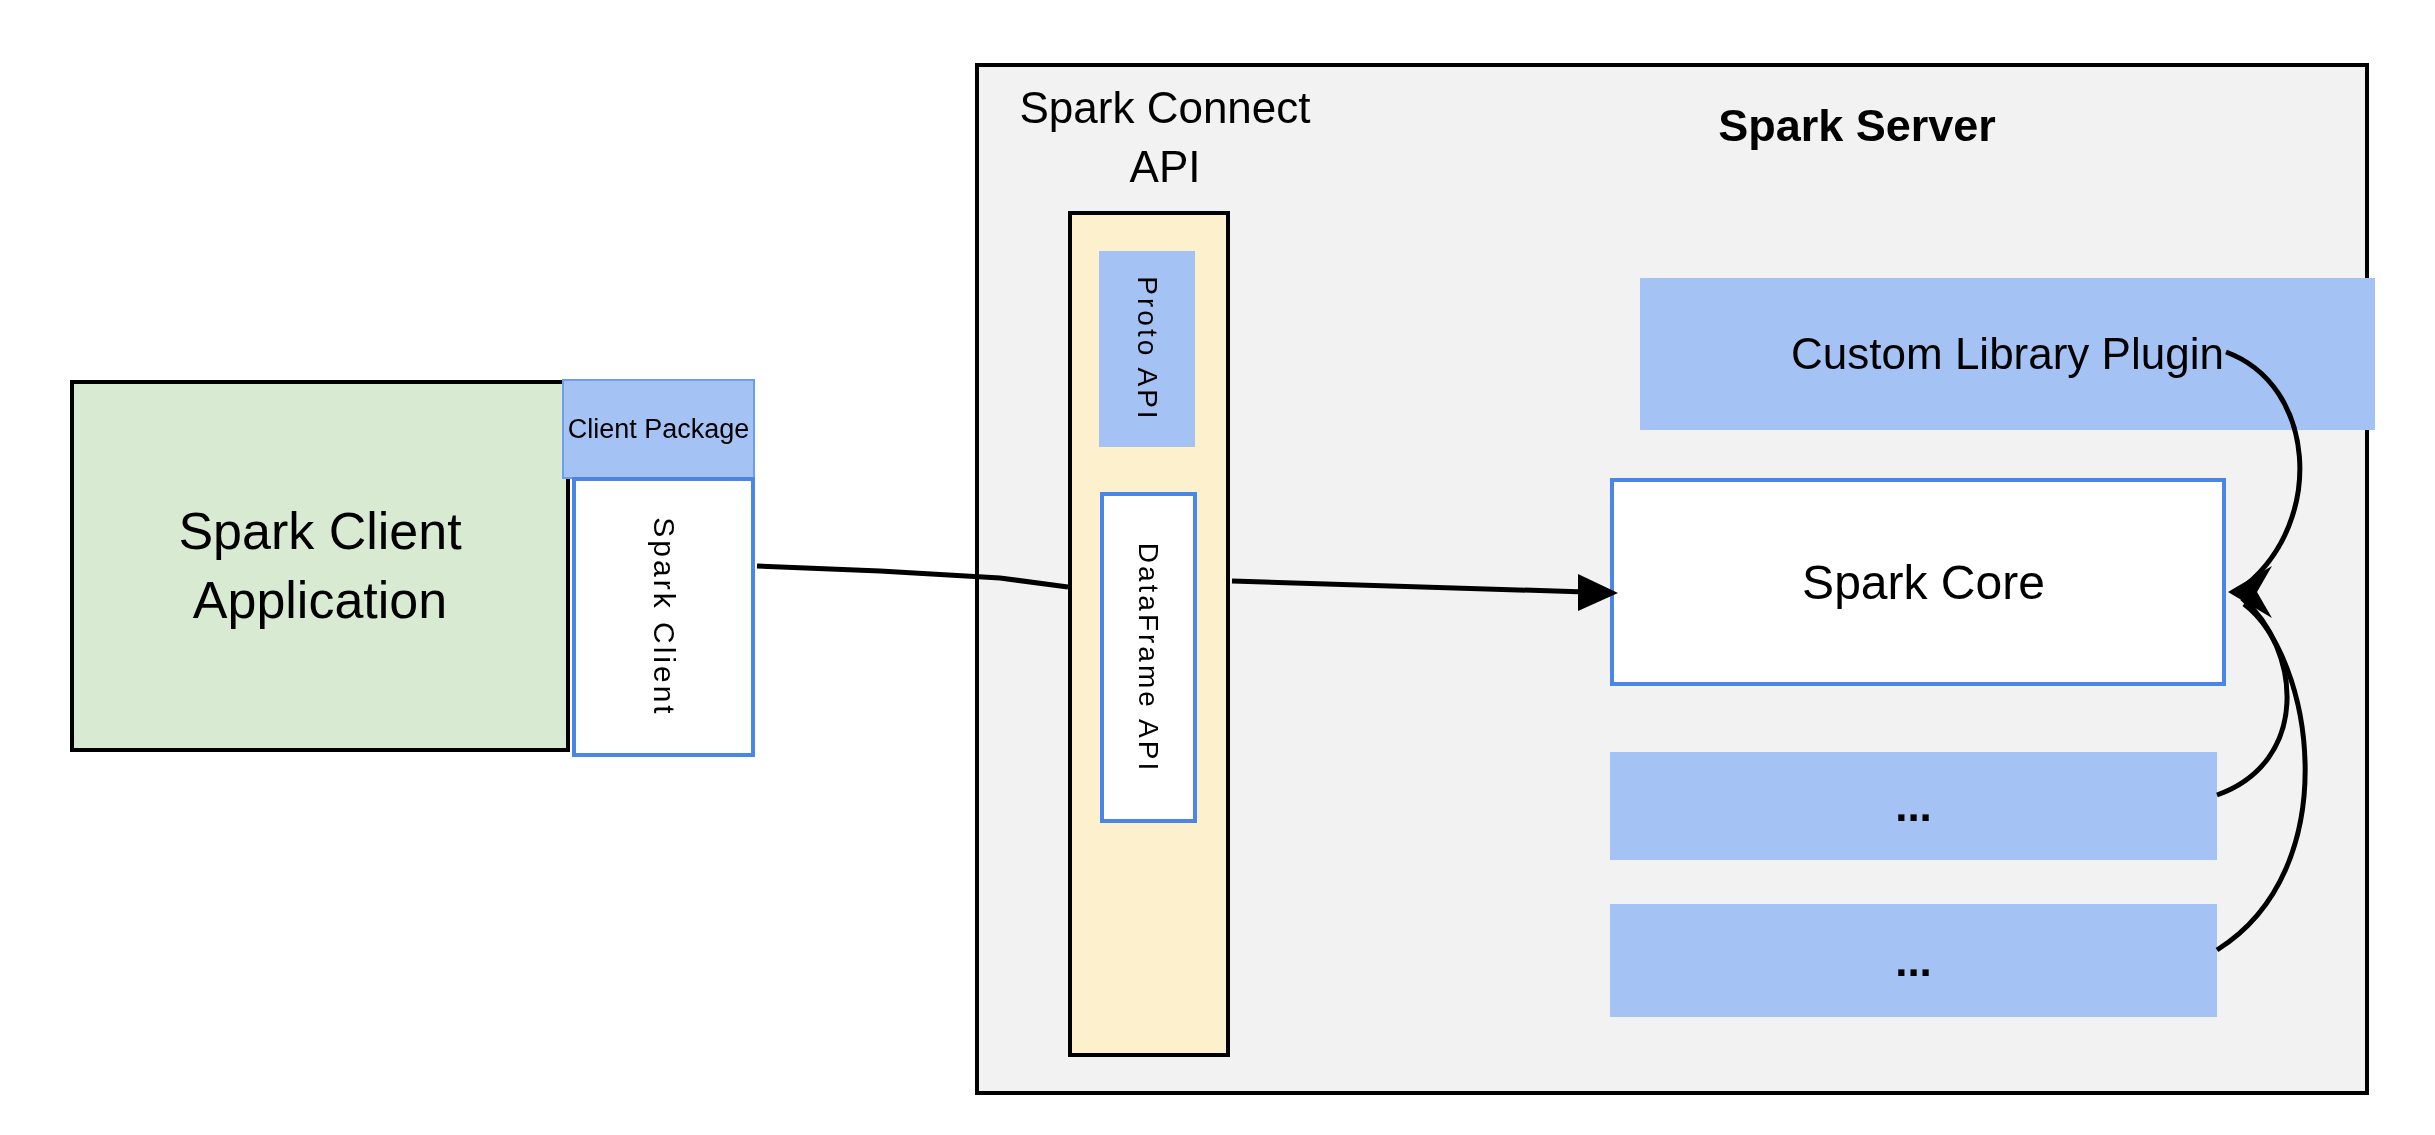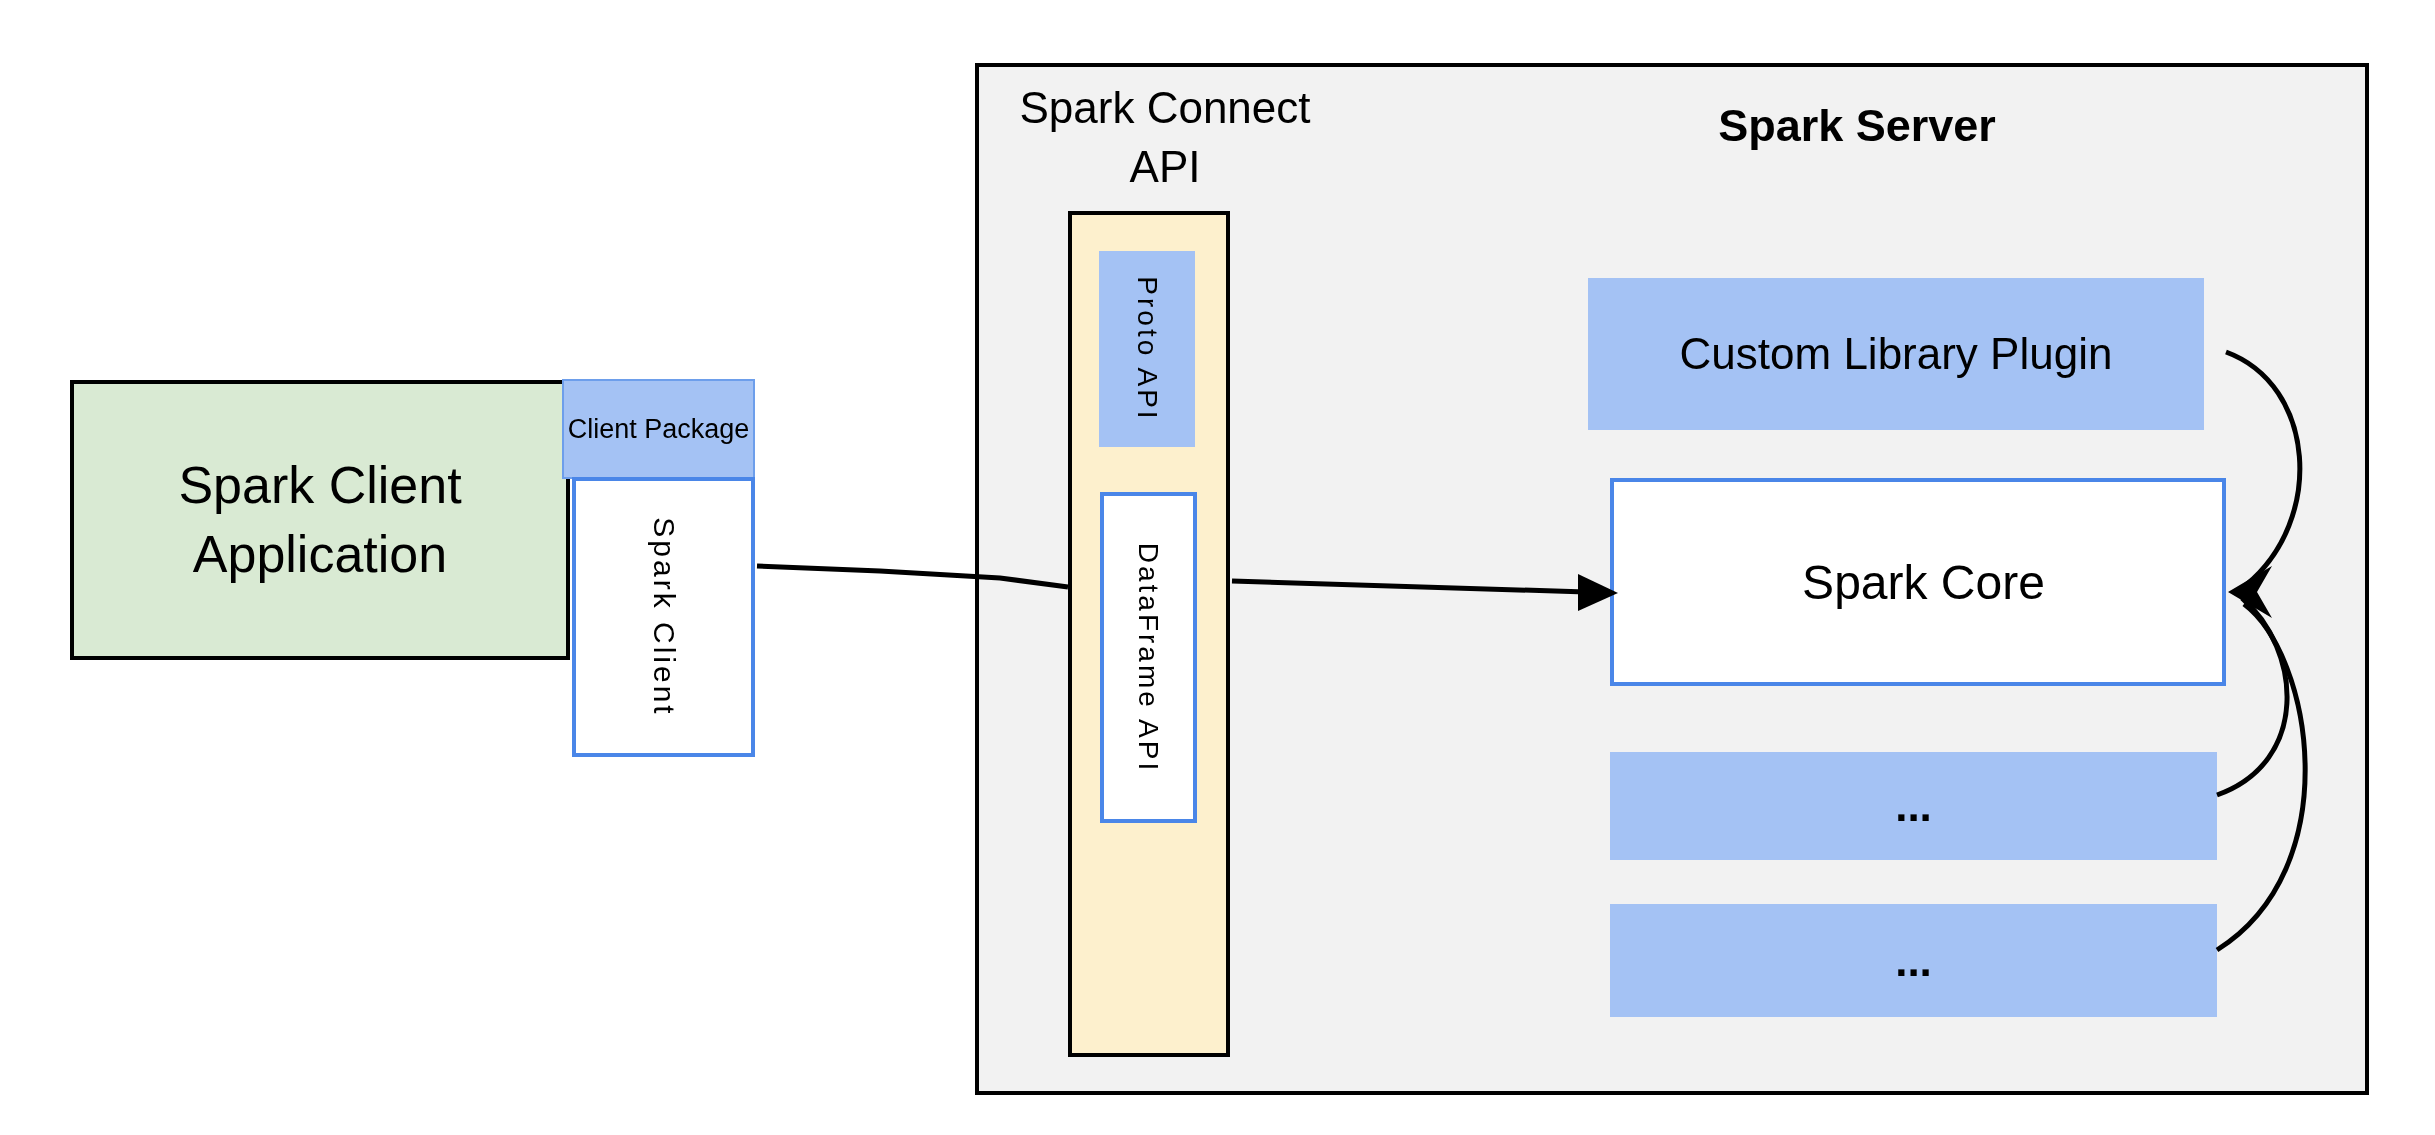--- a/index.html
+++ b/index.html
@@ -10,21 +10,21 @@
     background: #ffffff;
     font-family: "Liberation Sans", sans-serif;
     color: #000;
     overflow: hidden;
   }
   .abs { position: absolute; box-sizing: border-box; }
   .flexc { display: flex; align-items: center; justify-content: center; text-align: center; }
 
   
   .green-box {
-    left: 70px; top: 380px; width: 500px; height: 280px;
+    left: 70px; top: 380px; width: 500px; height: 372px;
     background: var(--green_fill, #d9ead3);
     border: 4px solid #000;
   }
   .green-label { width: 100%; height: 100%; font-size: 52px; line-height: 1.32; padding: 0 66px; box-sizing: border-box; }
   .client-package-box {
     left: 562px; top: 379px; width: 193px; height: 100px;
     background: var(--blue_fill, #a4c2f4);
     border: 2px solid #6d9eeb;
     font-size: 27px; line-height: 1.35;
     padding: 0 0;
@@ -73,21 +73,21 @@
     border: 4px solid var(--blue_border, #4a86e8);
   }
   .dataframe-box .vtext { font-size: 28px; }
   .library-label {
     left: 1249px; top: 252px; width: 290px;
     font-size: 44px; line-height: 1.35; text-align: left;
   }
 
   
   .plugin-box {
-    left: 1588px; top: 278px; width: 616px; height: 152px;
+    left: 1640px; top: 278px; width: 735px; height: 152px;
     background: var(--blue_fill, #a4c2f4);
     font-size: 44px;
   }
   .core-box {
     left: 1610px; top: 478px; width: 616px; height: 208px;
     background: #fff;
     border: 4px solid var(--blue_border, #4a86e8);
     font-size: 48px;
     padding-left: 11px;
   }

